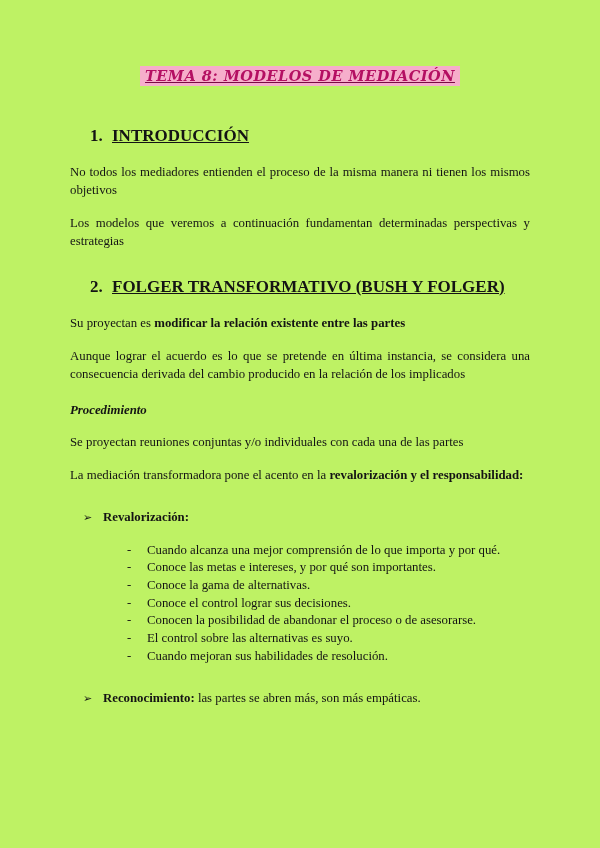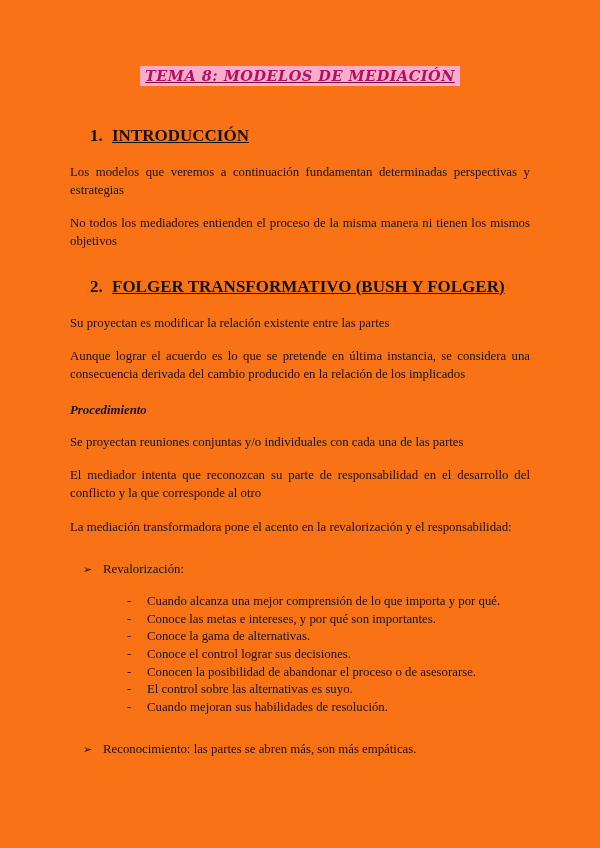--- a/index.html
+++ b/index.html
@@ -2,21 +2,21 @@
 <html><head>
 <meta charset="utf-8">
 <style>
   html, body { margin: 0; padding: 0; background: #ffffff; }
   .page {
     position: relative;
     width: 600px;
     height: 848px;
     box-sizing: border-box;
     padding: 66px 70px 0 70px;
-    background: #f97316;
+    background: #bef264;
     font-family: "Liberation Serif", serif;
     font-size: 12.8px;
     color: #141414;
     overflow: hidden;
   }
   .title-row { text-align: center; margin-bottom: 40px; }
   .doc-title {
     display: inline-block;
     font-family: "DejaVu Serif", serif;
     font-style: italic;
@@ -34,21 +34,21 @@
     font-weight: bold;
     font-size: 17px;
   }
   .h-num { display: inline-block; min-width: 22px; }
   .h-text { text-decoration: underline; }
   p.body-p {
     margin: 0 0 15px 0;
     text-align: justify;
     line-height: 1.42;
   }
-  .bold { font-weight: normal; }
+  .bold { font-weight: bold; }
   .sub-heading {
     margin: 20px 0 15px 0;
     font-weight: bold;
     font-style: italic;
   }
   .arrow-item {
     margin: 24px 0 15px 13px;
     line-height: 1.42;
   }
   .arrow {
@@ -72,37 +72,36 @@
 <div class="page">
 
   <div class="title-row">
     <span class="doc-title">TEMA 8: MODELOS DE MEDIACIÓN</span>
   </div>
 
   <div class="heading">
     <span class="h-num">1.</span><span class="h-text">INTRODUCCIÓN</span>
   </div>
 
+  <p class="body-p">No todos los mediadores entienden el proceso de la misma manera ni tienen los mismos objetivos</p>
+
   <p class="body-p">Los modelos que veremos a continuación fundamentan determinadas perspectivas y estrategias</p>
-
-  <p class="body-p">No todos los mediadores entienden el proceso de la misma manera ni tienen los mismos objetivos</p>
 
   <div class="heading">
     <span class="h-num">2.</span><span class="h-text">FOLGER TRANSFORMATIVO (BUSH Y FOLGER)</span>
   </div>
 
   <p class="body-p"><span>Su proyectan es </span><span class="bold">modificar la relación existente entre las partes</span></p>
 
   <p class="body-p">Aunque lograr el acuerdo es lo que se pretende en última instancia, se considera una consecuencia derivada del cambio producido en la relación de los implicados</p>
 
   <div class="sub-heading">Procedimiento</div>
 
   <p class="body-p">Se proyectan reuniones conjuntas y/o individuales con cada una de las partes</p>
 
-  <p class="body-p">El mediador intenta que reconozcan su parte de responsabilidad en el desarrollo del conflicto y la que corresponde al otro</p>
 
 
   <p class="body-p"><span>La mediación transformadora pone el acento en la </span><span class="bold">revalorización y el responsabilidad:</span></p>
 
   <div class="arrow-item">
     <span class="arrow">➢</span><span class="bold">Revalorización:</span>
   </div>
 
   <div class="dash-list">
     <div class="dash-item">

